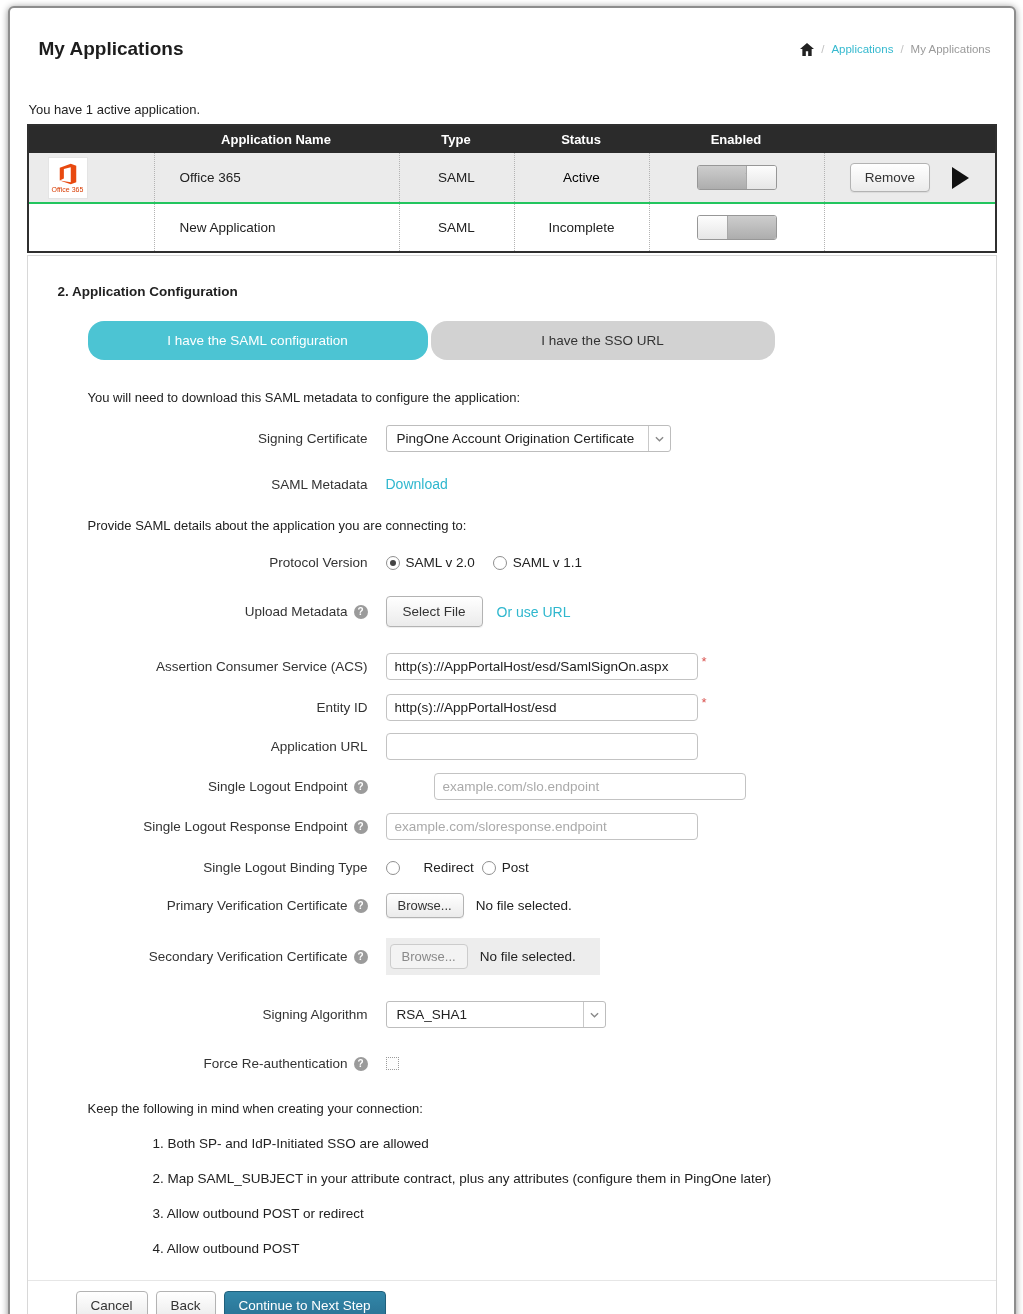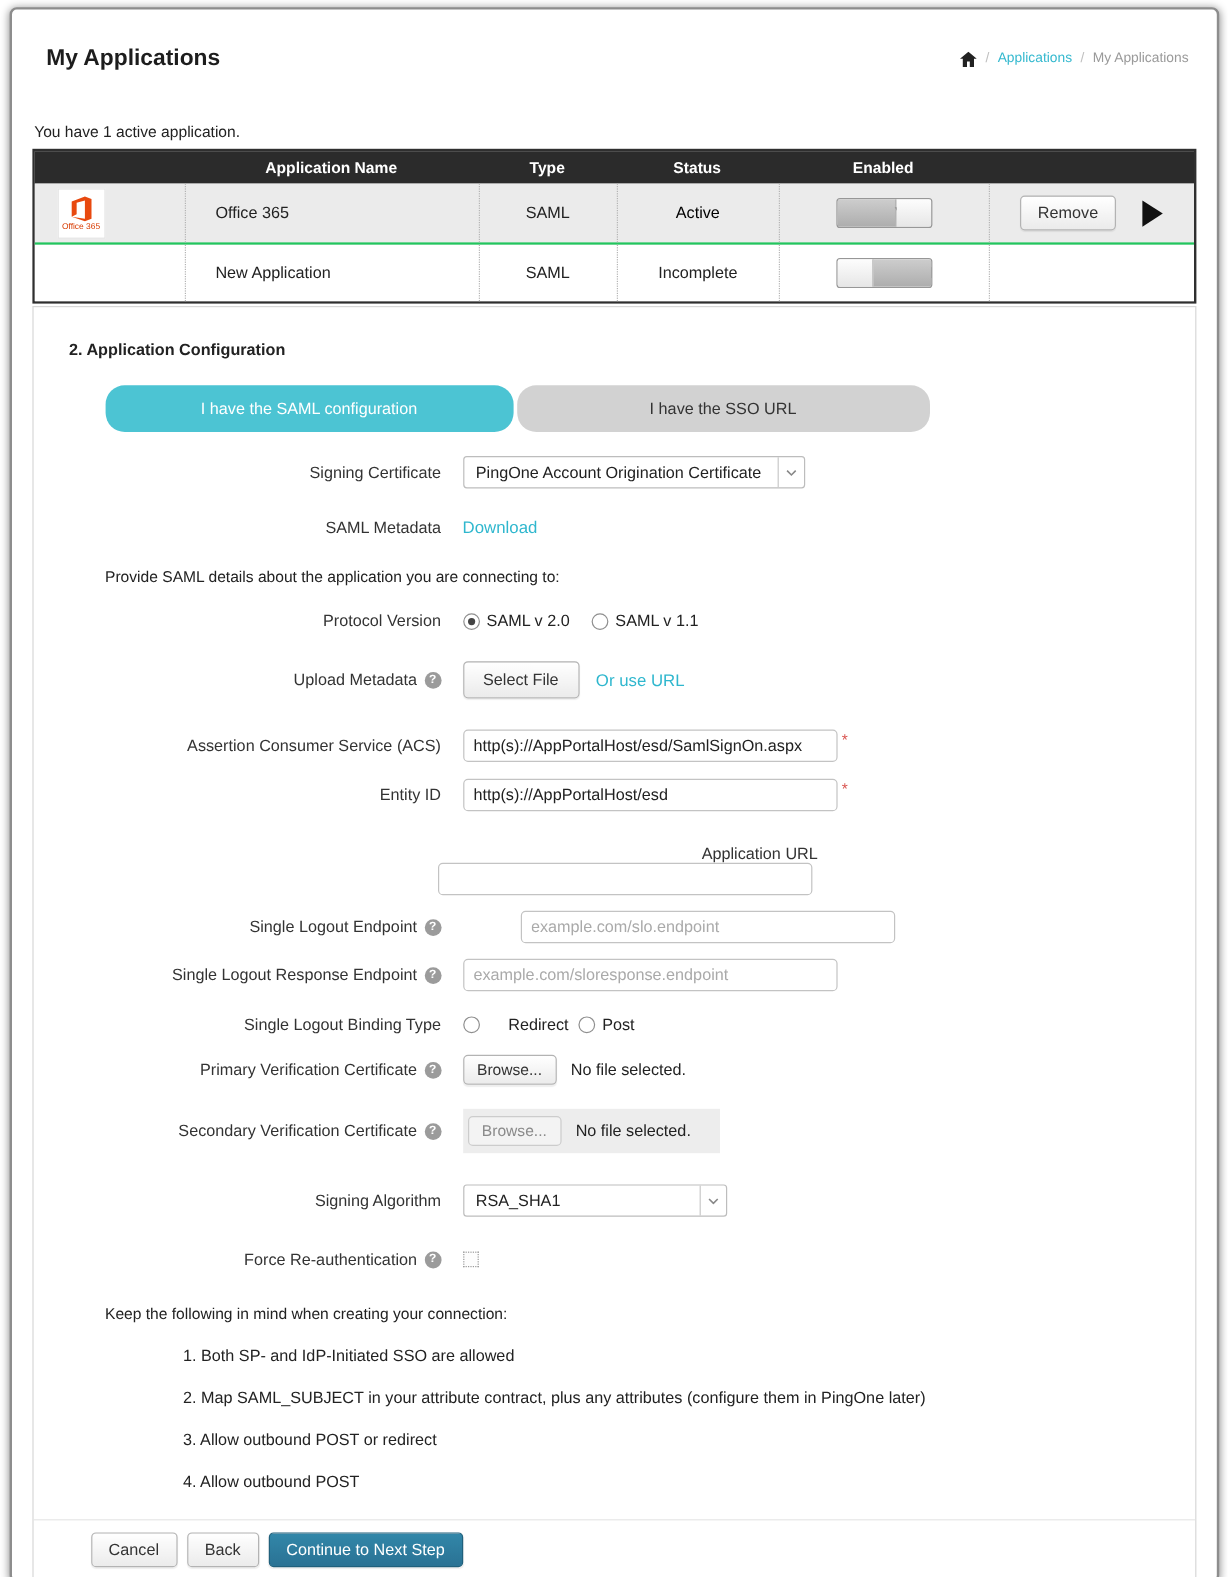--- a/index.html
+++ b/index.html
@@ -187,20 +187,21 @@
 
     <div class="config">
 
       <div class="section-title">2. Application Configuration</div>
 
       <div class="tabs">
         <div class="tab active">I have the SAML configuration</div>
         <div class="tab inactive">I have the SSO URL</div>
       </div>
 
+      <div class="note">You will need to download this SAML metadata to configure the application:</div>
 
       <div class="frow" style="margin-top:20px;">
         <div class="flabel">Signing Certificate</div>
         <div class="fctrl">
           <div class="sel sel-cert">
             <span class="sel-val">PingOne Account Origination Certificate</span>
             <span class="sel-arrow">
               <svg width="9" height="6" viewBox="0 0 10 6">
                   <path d="M1 1 L5 5 L9 1" stroke="#888" stroke-width="1.5" fill="none"></path>
                 </svg>
@@ -248,21 +249,21 @@
       </div>
 
       <div class="frow" style="margin-top:14px;">
         <div class="flabel">Entity ID</div>
         <div class="fctrl">
           <input class="txt" type="text" value="http(s)://AppPortalHost/esd" style="">
           <span class="req">*</span>
         </div>
       </div>
 
-      <div class="frow" style="margin-top:28px;flex-direction:column;">
+      <div class="frow" style="margin-top:12px;">
         <div class="flabel">Application URL</div>
         <div class="fctrl">
           <input class="txt" type="text" value="" style="">
         </div>
       </div>
 
       <div class="frow" style="margin-top:13px;gap:48px;">
         <div class="flabel">
           <span>Single Logout Endpoint</span>
           <span class="help">?</span>

